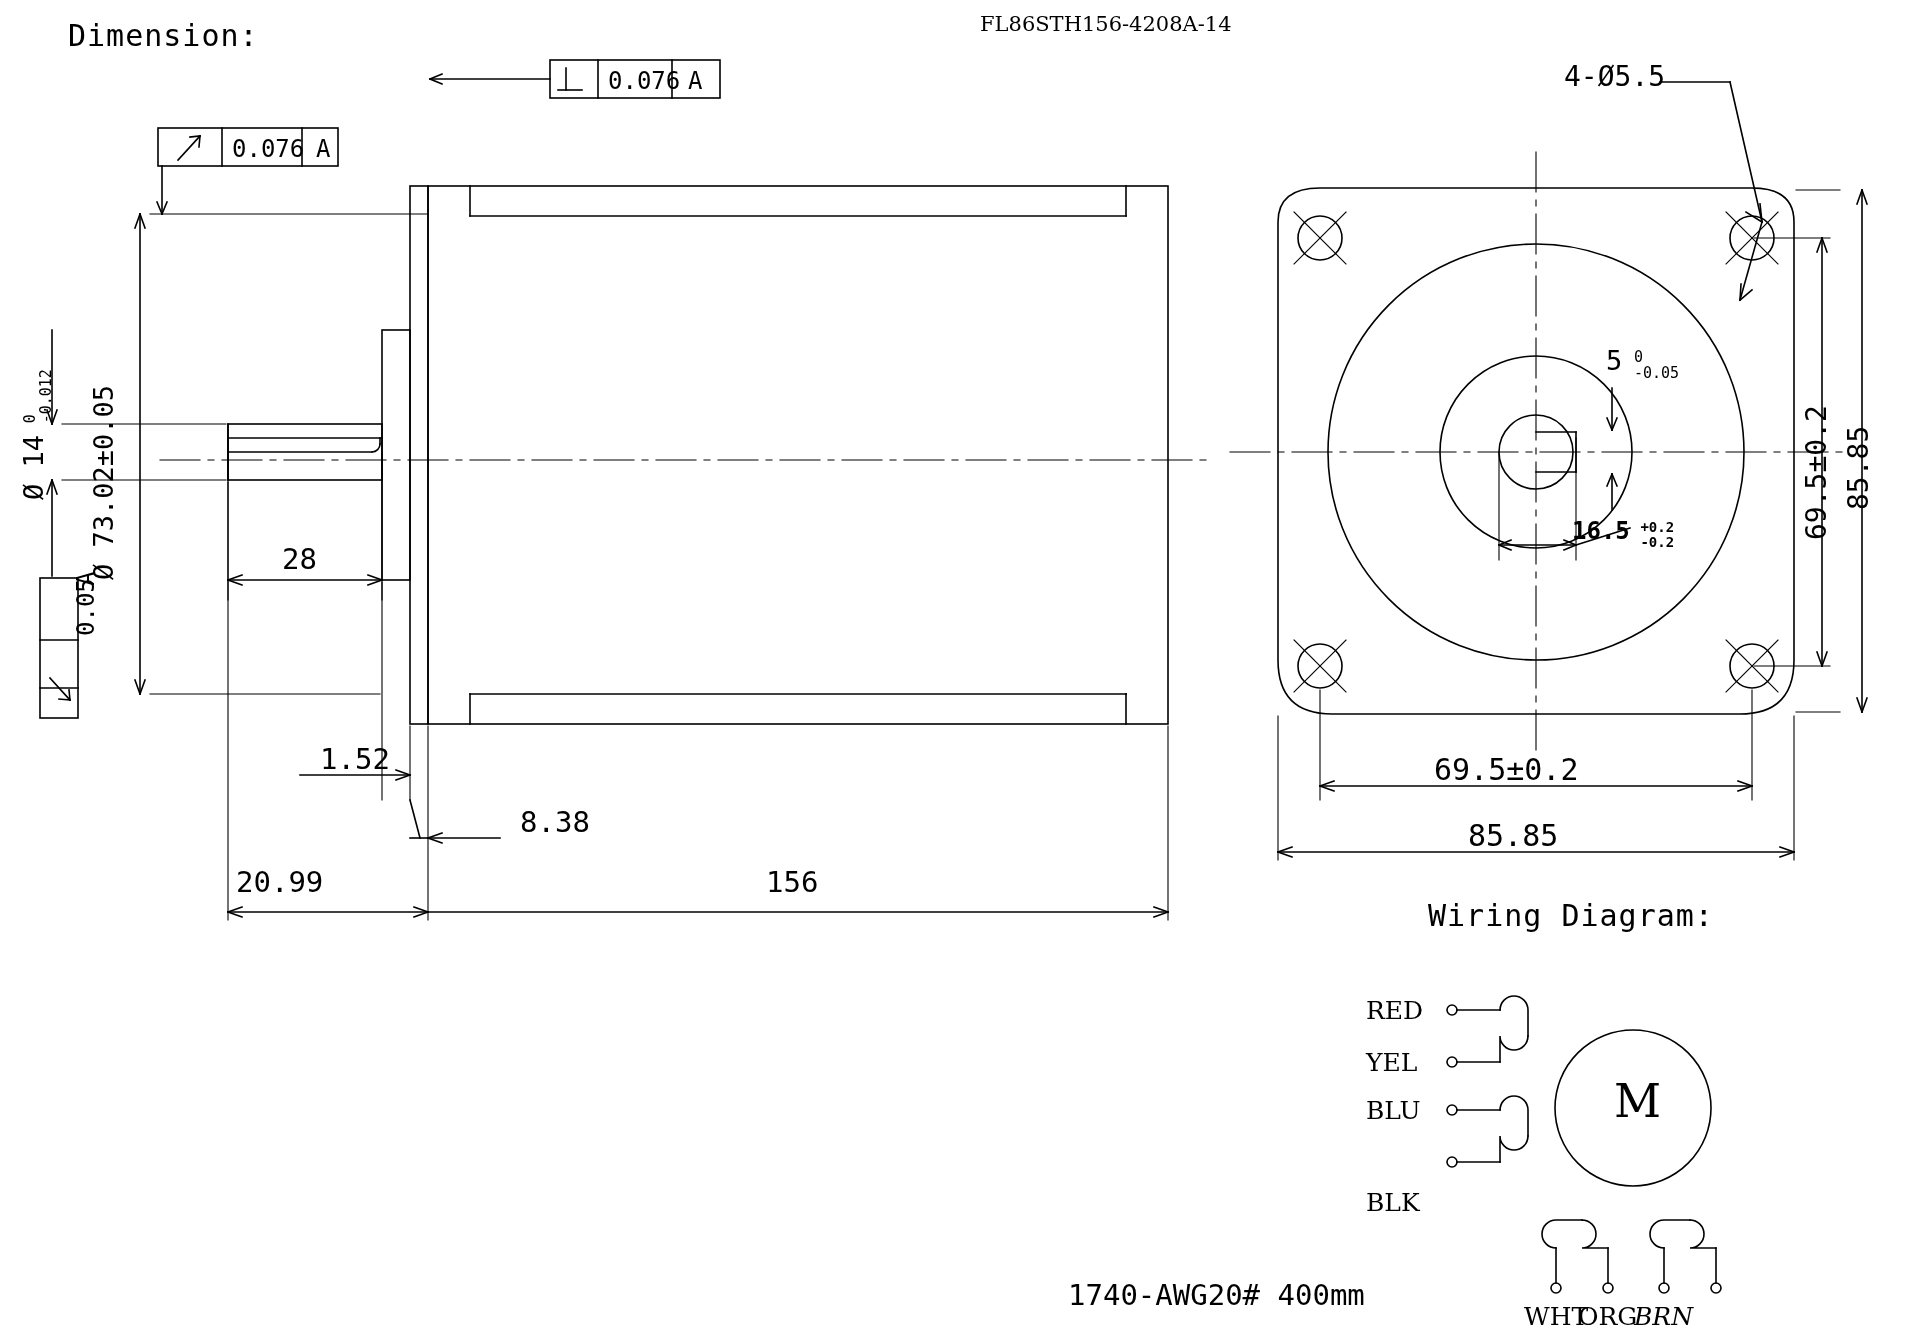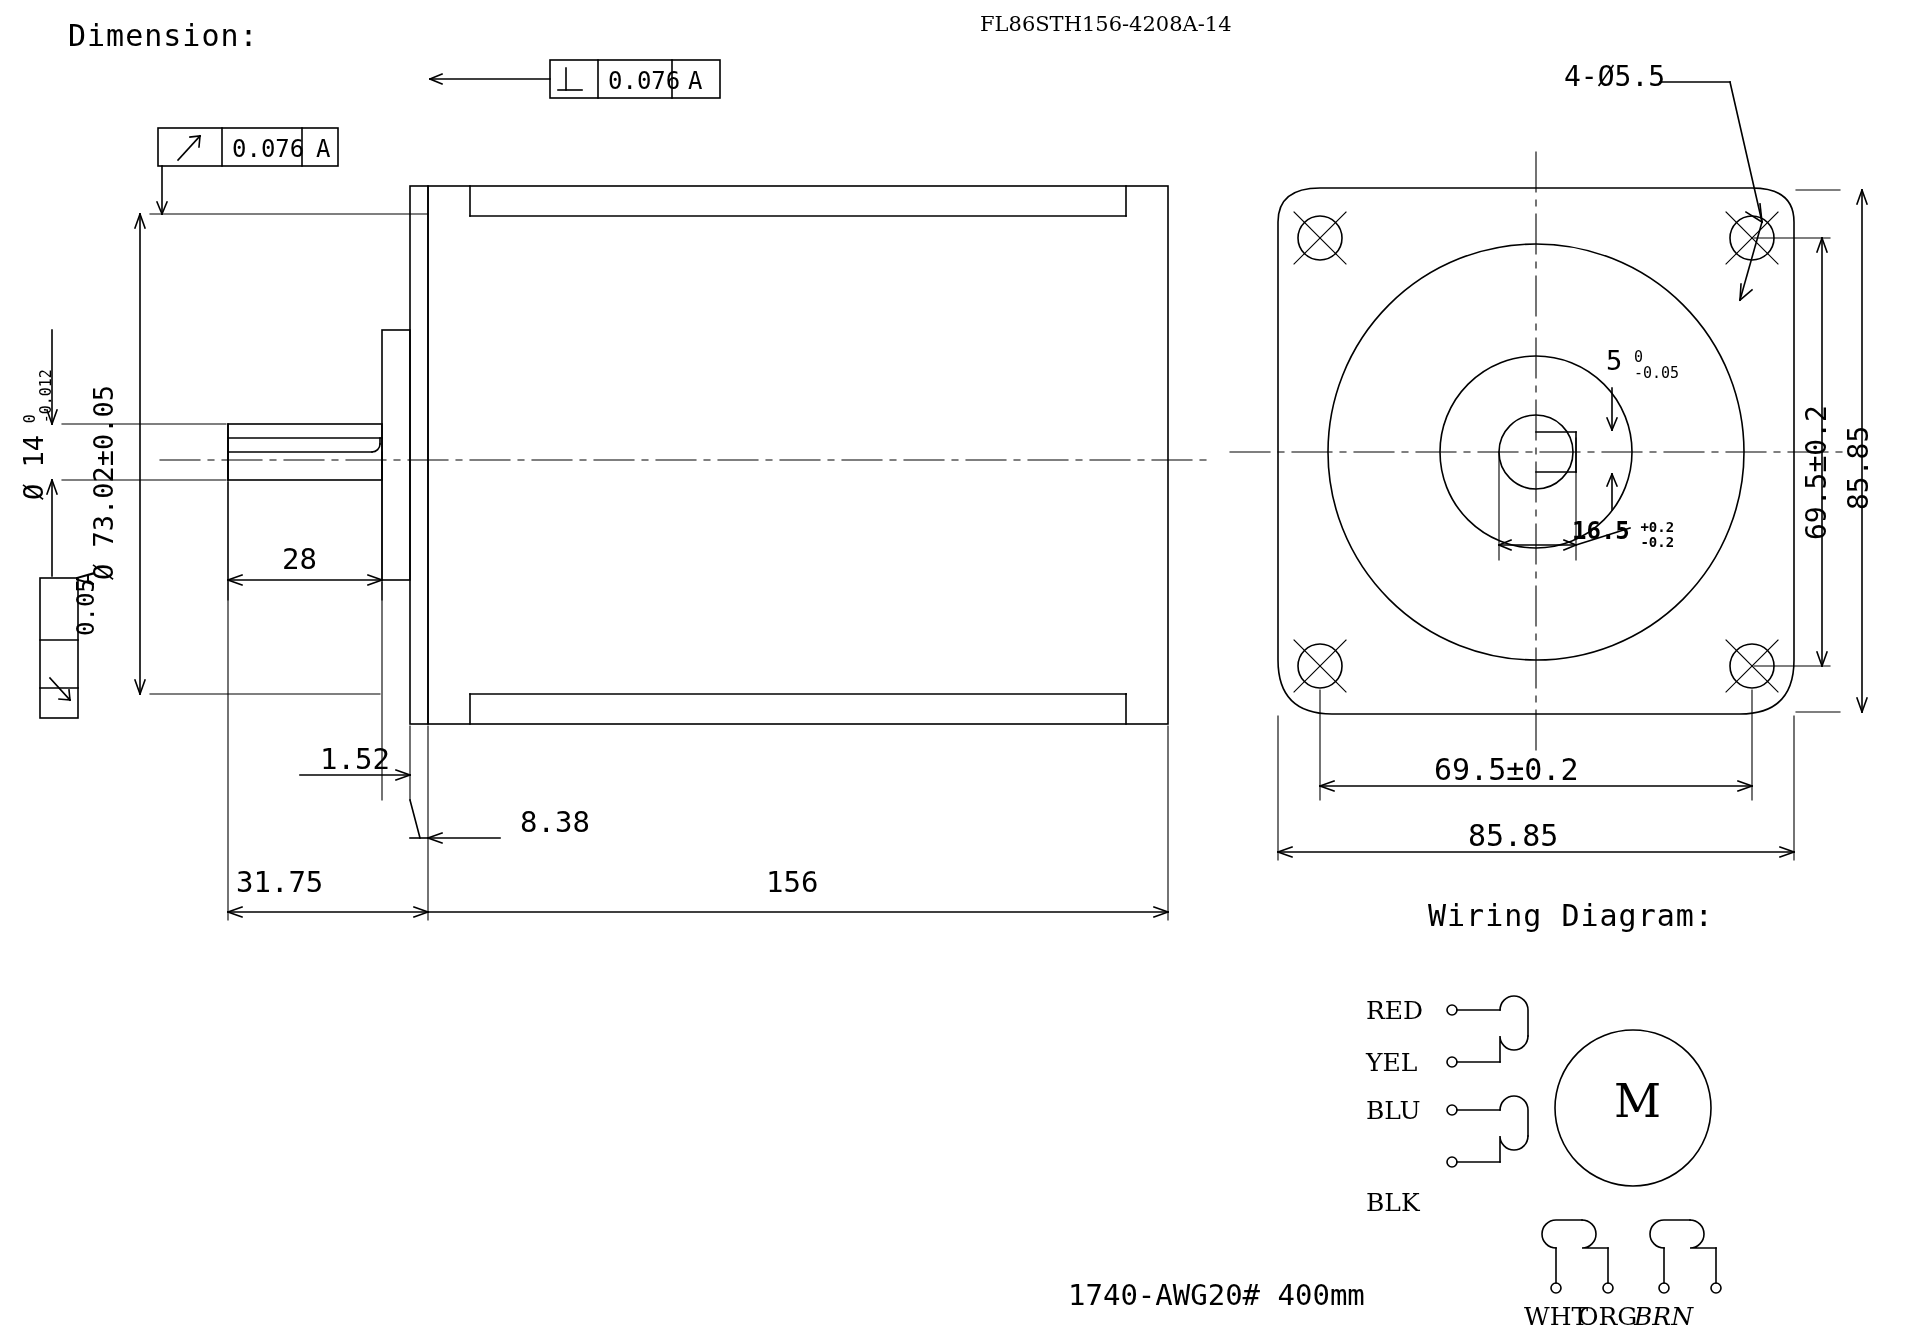--- a/index.html
+++ b/index.html
@@ -294,21 +294,21 @@
 </div>
 
 <div class="lbl mono" style="left:88px;top:580px;font-size:27px;transform:rotate(-90deg);transform-origin:left top;">Ø 73.02±0.05</div>
 
 <div class="lbl mono" style="left:282px;top:542px;font-size:29px;">28</div>
 
 <div class="lbl mono" style="left:272px;top:742px;font-size:29px;margin-left:48px;">1.52</div>
 
 <div class="lbl mono" style="left:520px;top:805px;font-size:29px;">8.38</div>
 
-<div class="lbl mono" style="left:236px;top:865px;font-size:29px;">31.75</div>
+<div class="lbl mono" style="left:236px;top:865px;font-size:29px;">20.99</div>
 
 <div class="lbl mono" style="left:766px;top:865px;font-size:29px;">156</div>
 
 <div class="lbl mono" style="left:1552px;top:60px;font-size:28px;margin-left:12px;">4-Ø5.5</div>
 
 <div style="position:absolute;left:1606px;top:345px;white-space:nowrap;">
   <span class="mono" style="font-size:27px;">5</span>
   <span style="display:inline-block;vertical-align:middle;line-height:1.05;margin-left:2px;">
     <span class="mono" style="display:block;font-size:15px;">0</span>
     <span class="mono" style="display:block;font-size:15px;">-0.05</span>

